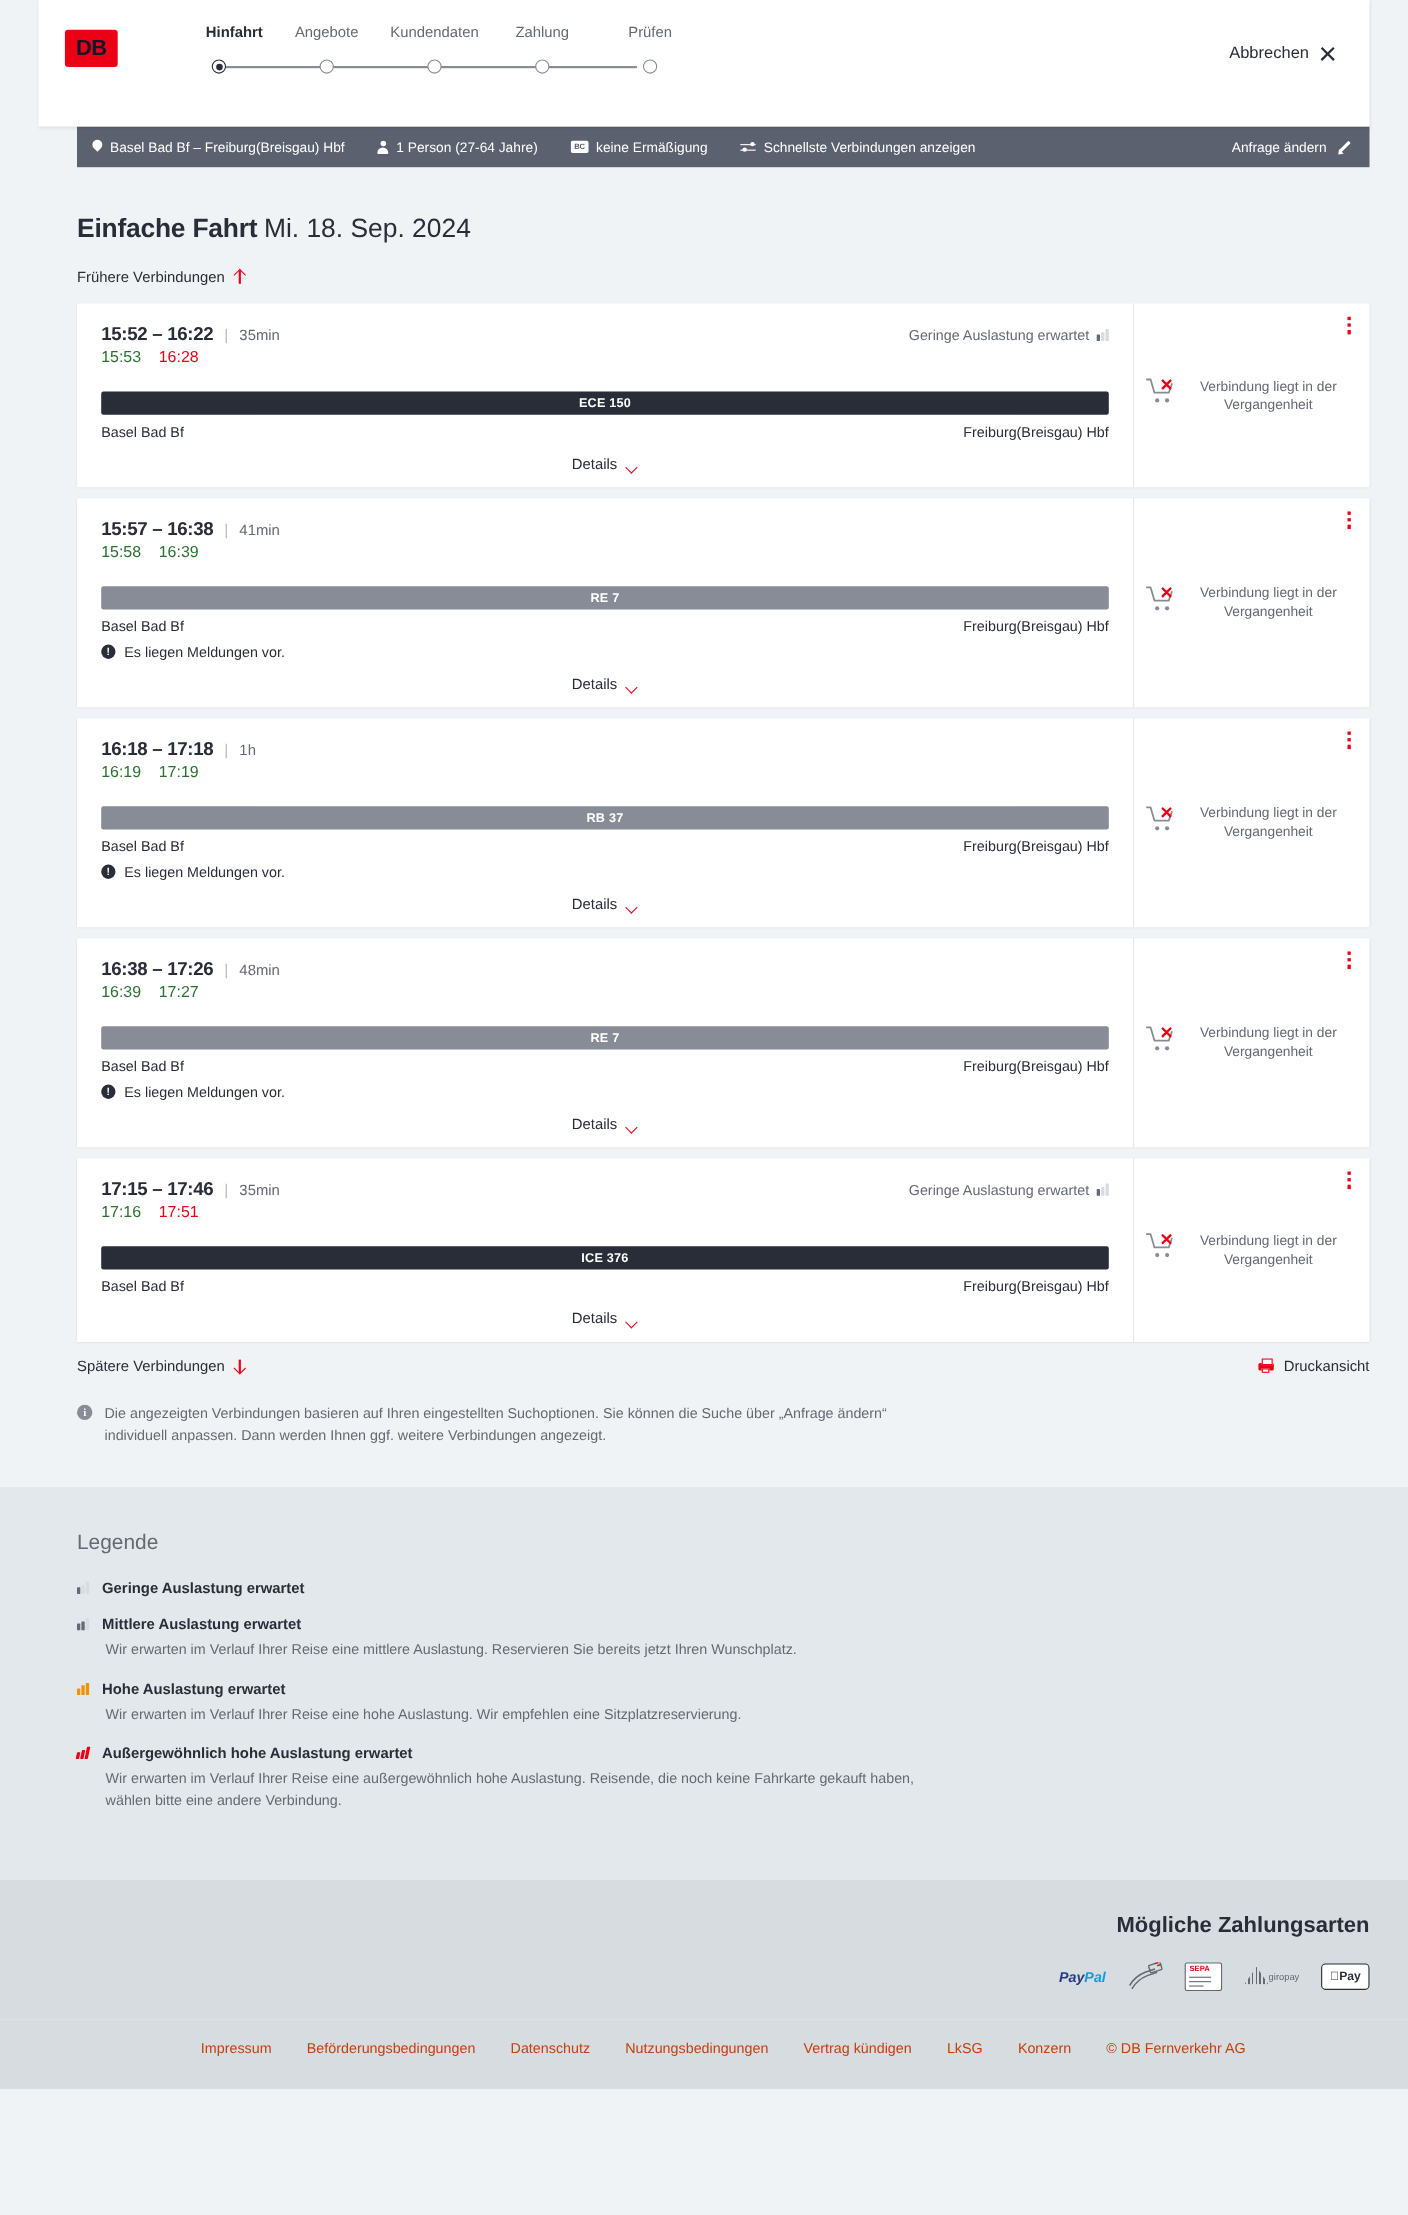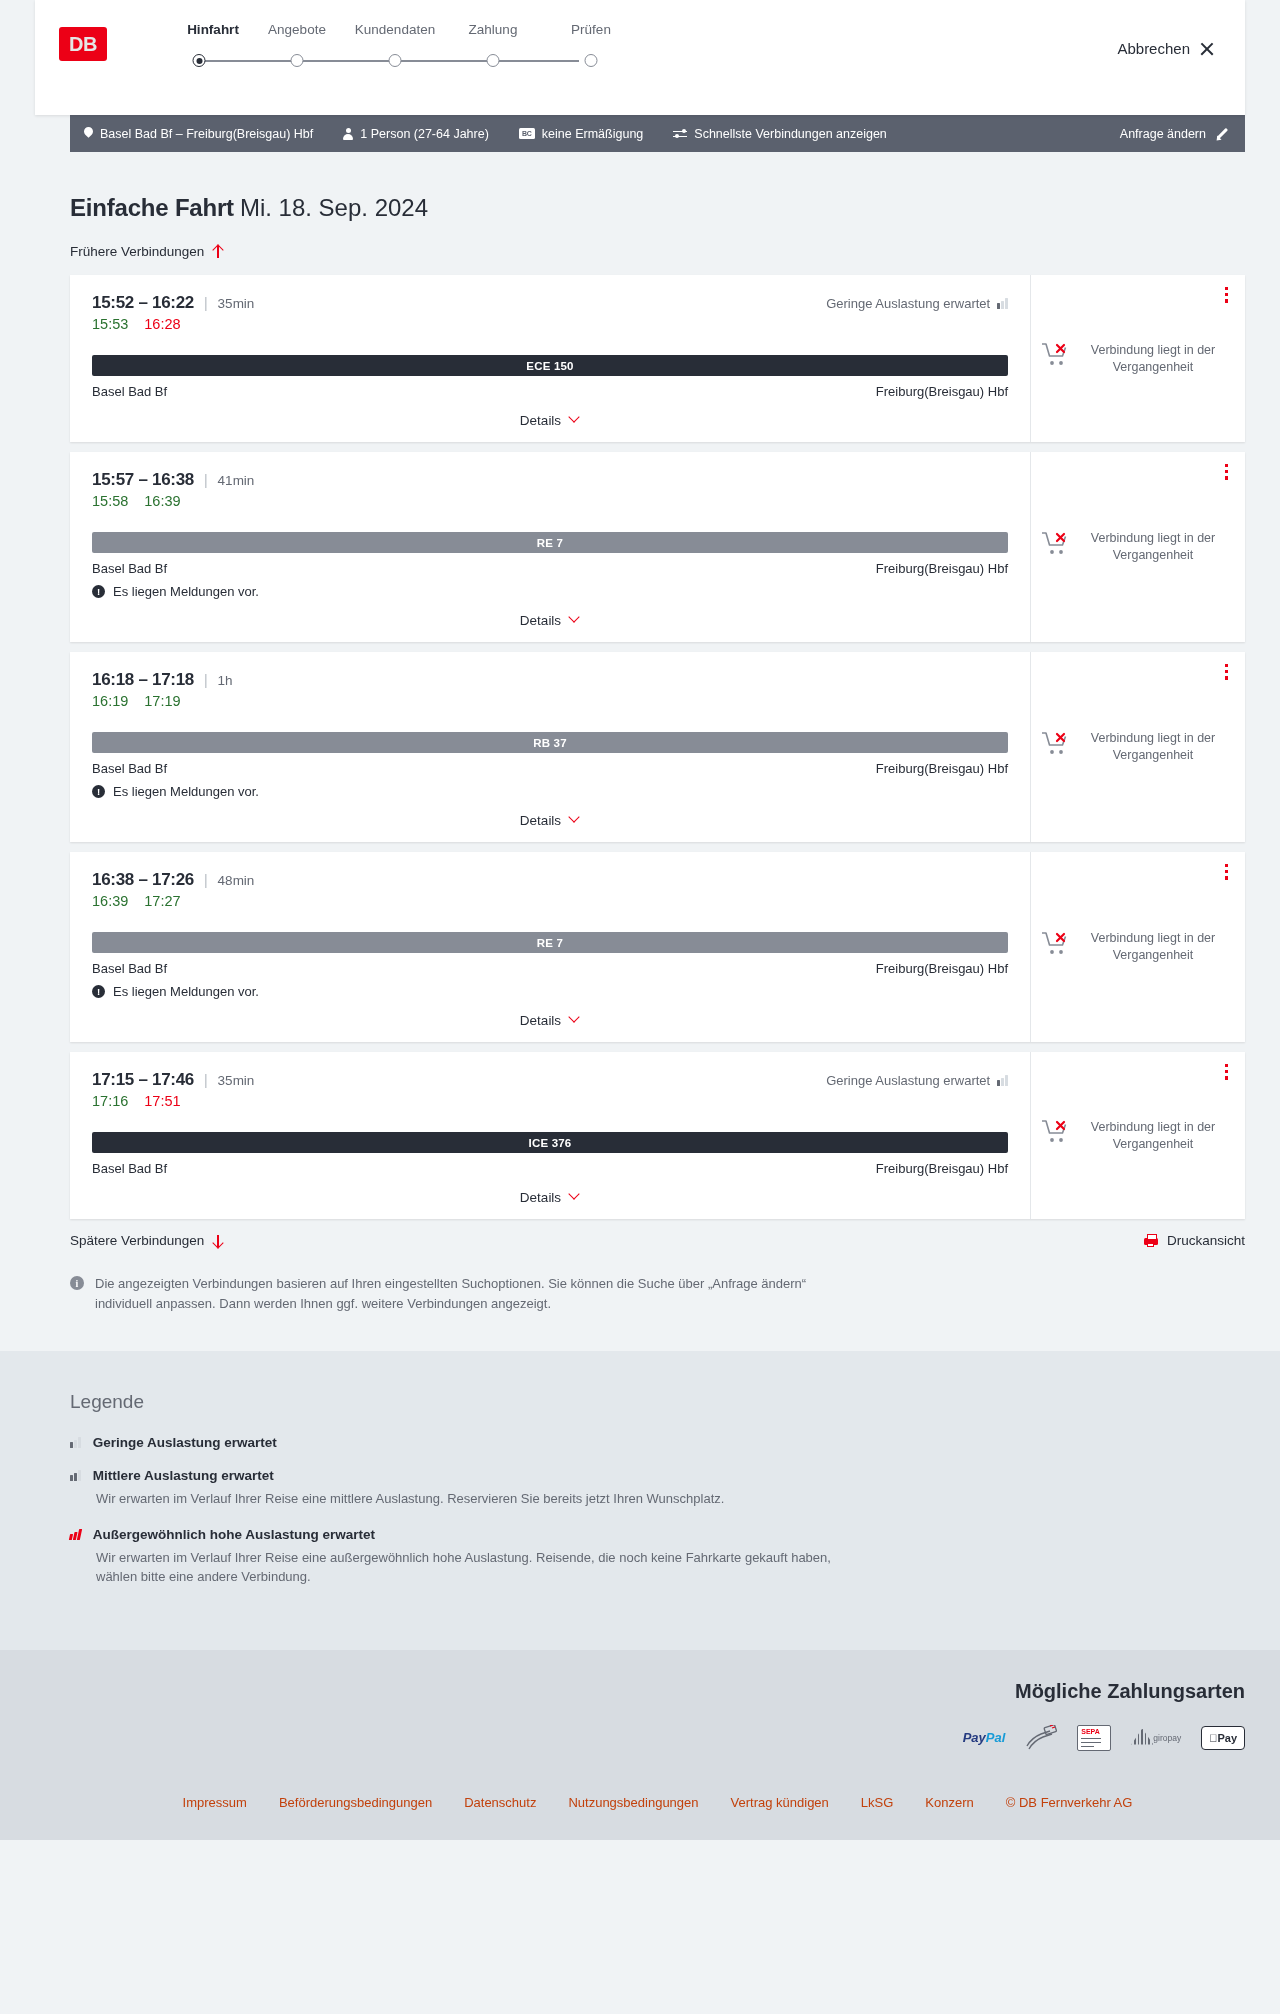--- a/index.html
+++ b/index.html
@@ -20,21 +20,21 @@
     box-shadow: 0 1px 3px rgba(0,0,0,.10);
   }
   .db-logo {
     position: absolute; left: 24px; top: 27px;
     width: 48px; height: 34px;
     background: #ec0016;
     border-radius: 3px;
     display: flex; align-items: center; justify-content: center;
   }
   .db-logo span {
-    color: #e5e5e5; font-weight: bold; font-size: 20px;
+    color: #0f172a; font-weight: bold; font-size: 20px;
     letter-spacing: -0.5px; font-family: "Liberation Sans", sans-serif;
   }
   .stepper { position: absolute; left: 110px; top: 22px; width: 520px; }
   .step-labels { display: flex; position: relative; height: 18px; }
   .step-label {
     position: absolute; font-size: 13.5px; color: #646973;
     transform: translateX(-50%); white-space: nowrap;
   }
   .step-label.active { color: #282d37; font-weight: bold; }
   .step-track { position: relative; height: 22px; margin-top: 10px; }
@@ -190,21 +190,21 @@
   .warn-icon {
     width: 13px; height: 13px; border-radius: 50%; background: #282d37;
     color: #fff; font-size: 9.5px; font-weight: bold;
     display: flex; align-items: center; justify-content: center;
     line-height: 1;
   }
   .details-row {
     margin-top: 14px; display: flex; justify-content: center;
   }
   .details-btn {
-    display: inline-flex; align-items: flex-start; gap: 8px;
+    display: inline-flex; align-items: flex-end; gap: 8px;
     font-size: 13.5px; color: #282d37; cursor: pointer;
   }
   .chev-down {
     width: 11px; height: 8px; position: relative; display: inline-block;
   }
   .chev-down::before {
     content: ""; position: absolute; left: 1px; top: 0px;
     width: 7px; height: 7px;
     border-right: 1.9px solid #ec0016; border-bottom: 1.9px solid #ec0016;
     transform: rotate(45deg);
@@ -668,20 +668,31 @@
       <div class="legend-item">
         <div class="legend-head">
           <span class="occ mid">
             <b></b>
             <b></b>
             <b></b>
           </span>
           <span>Mittlere Auslastung erwartet</span>
         </div>
         <div class="legend-desc">Wir erwarten im Verlauf Ihrer Reise eine mittlere Auslastung. Reservieren Sie bereits jetzt Ihren Wunschplatz.</div>
+      </div>
+      <div class="legend-item">
+        <div class="legend-head">
+          <span class="occ high">
+            <b></b>
+            <b></b>
+            <b></b>
+          </span>
+          <span>Hohe Auslastung erwartet</span>
+        </div>
+        <div class="legend-desc">Wir erwarten im Verlauf Ihrer Reise eine hohe Auslastung. Wir empfehlen eine Sitzplatzreservierung.</div>
       </div>
       <div class="legend-item">
         <div class="legend-head">
           <span class="occ vhigh">
             <b></b>
             <b></b>
             <b></b>
           </span>
           <span>Außergewöhnlich hohe Auslastung erwartet</span>
         </div>

